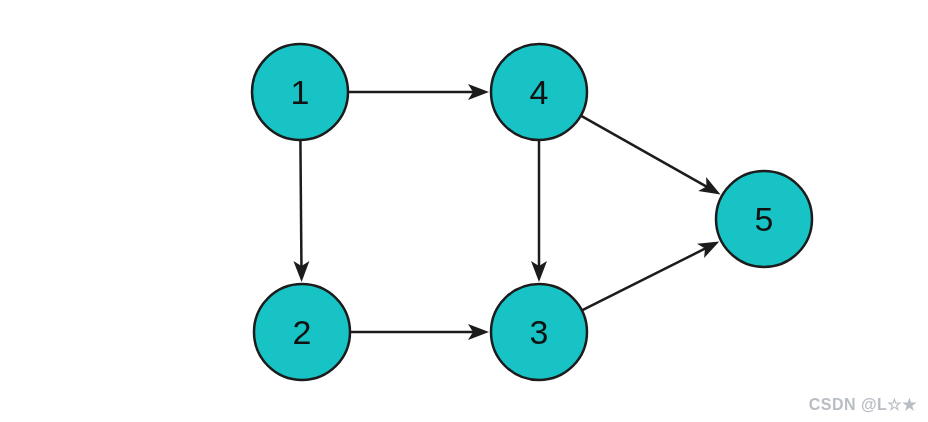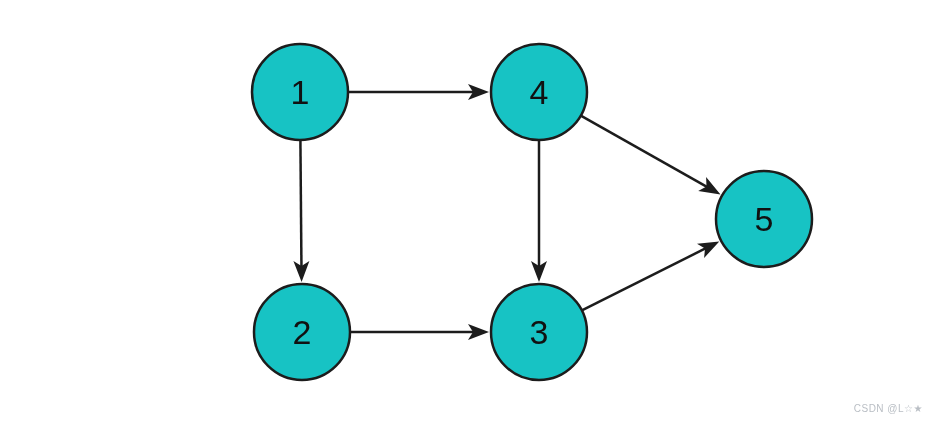--- a/index.html
+++ b/index.html
@@ -21,26 +21,27 @@
     top: 0;
   }
   .node-label {
     font-family: "Liberation Sans", "DejaVu Sans", sans-serif;
     font-size: 34px;
     fill: #111111;
     text-anchor: middle;
   }
   .watermark {
     position: absolute;
-    right: 5px;
+    right: 11px;
     bottom: 8px;
-    font-size: 10px;
+    font-size: 16px;
     letter-spacing: 0.5px;
     color: #b9bec4;
     user-select: none;
+    font-weight: bold;
   }
 </style>
 </head>
 <body>
 
 <div class="canvas">
   <svg class="graph" xmlns="http://www.w3.org/2000/svg" width="928" height="422" viewBox="0 0 928 422">
       <g>
         <line x1="348" y1="92" x2="474" y2="92" stroke="#1c1c1c" stroke-width="2.5"></line>
         <polygon points="489.0,92.0 468.0,100.0 473.0,92.0 468.0,84.0" fill="#1c1c1c"></polygon>

